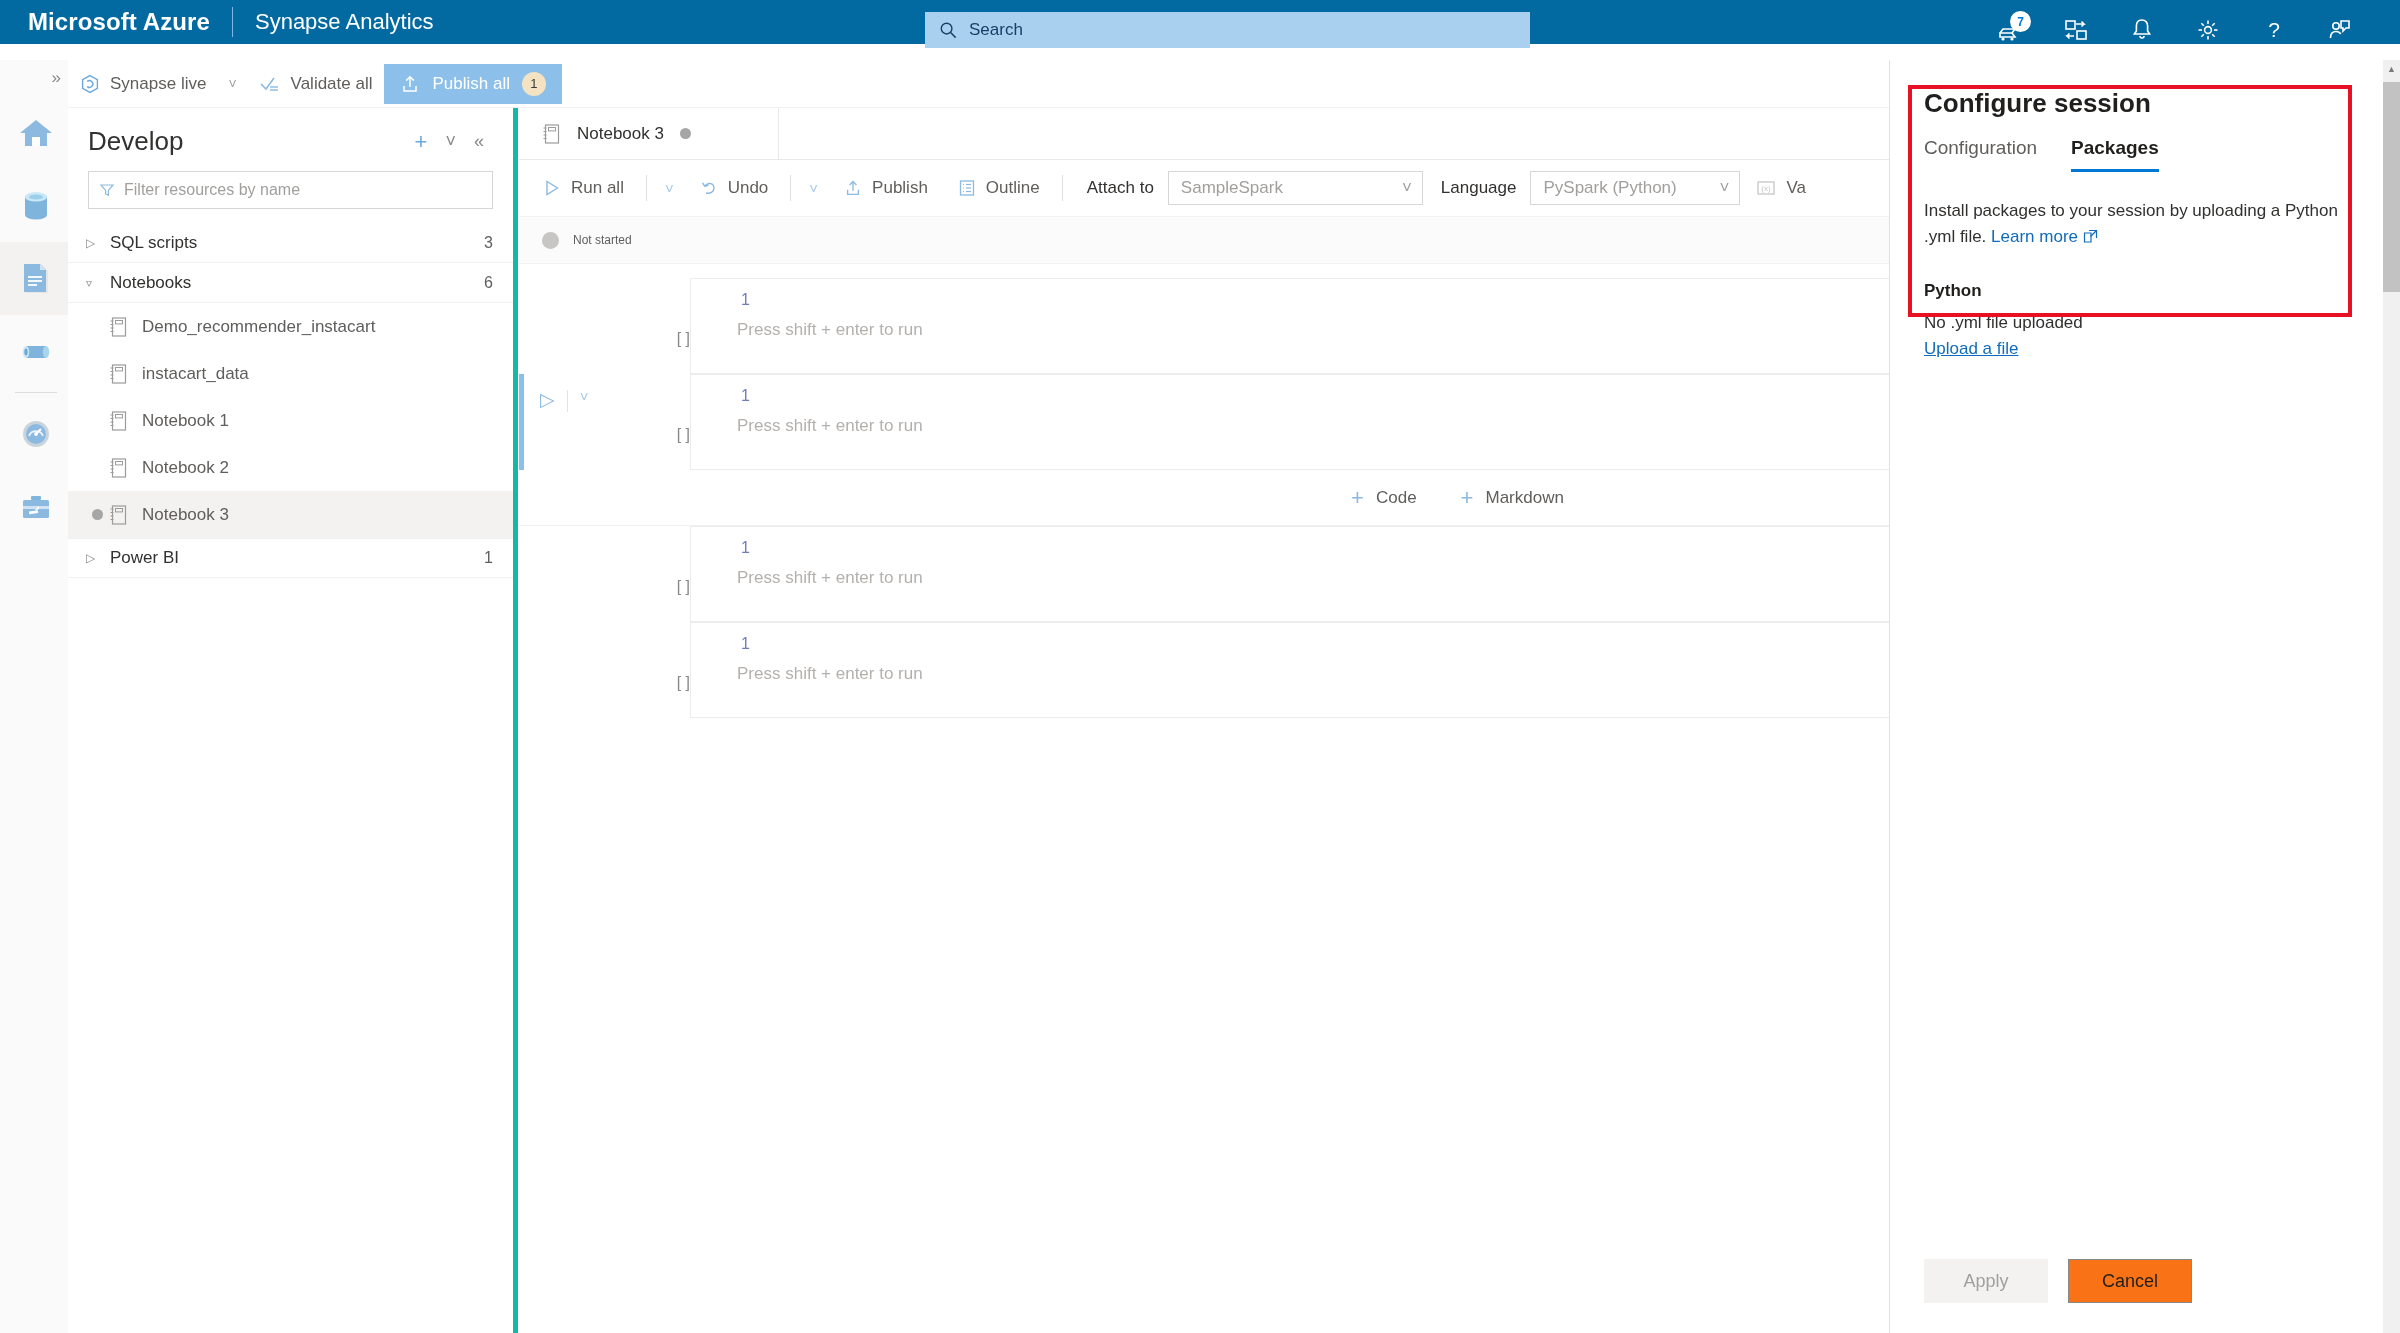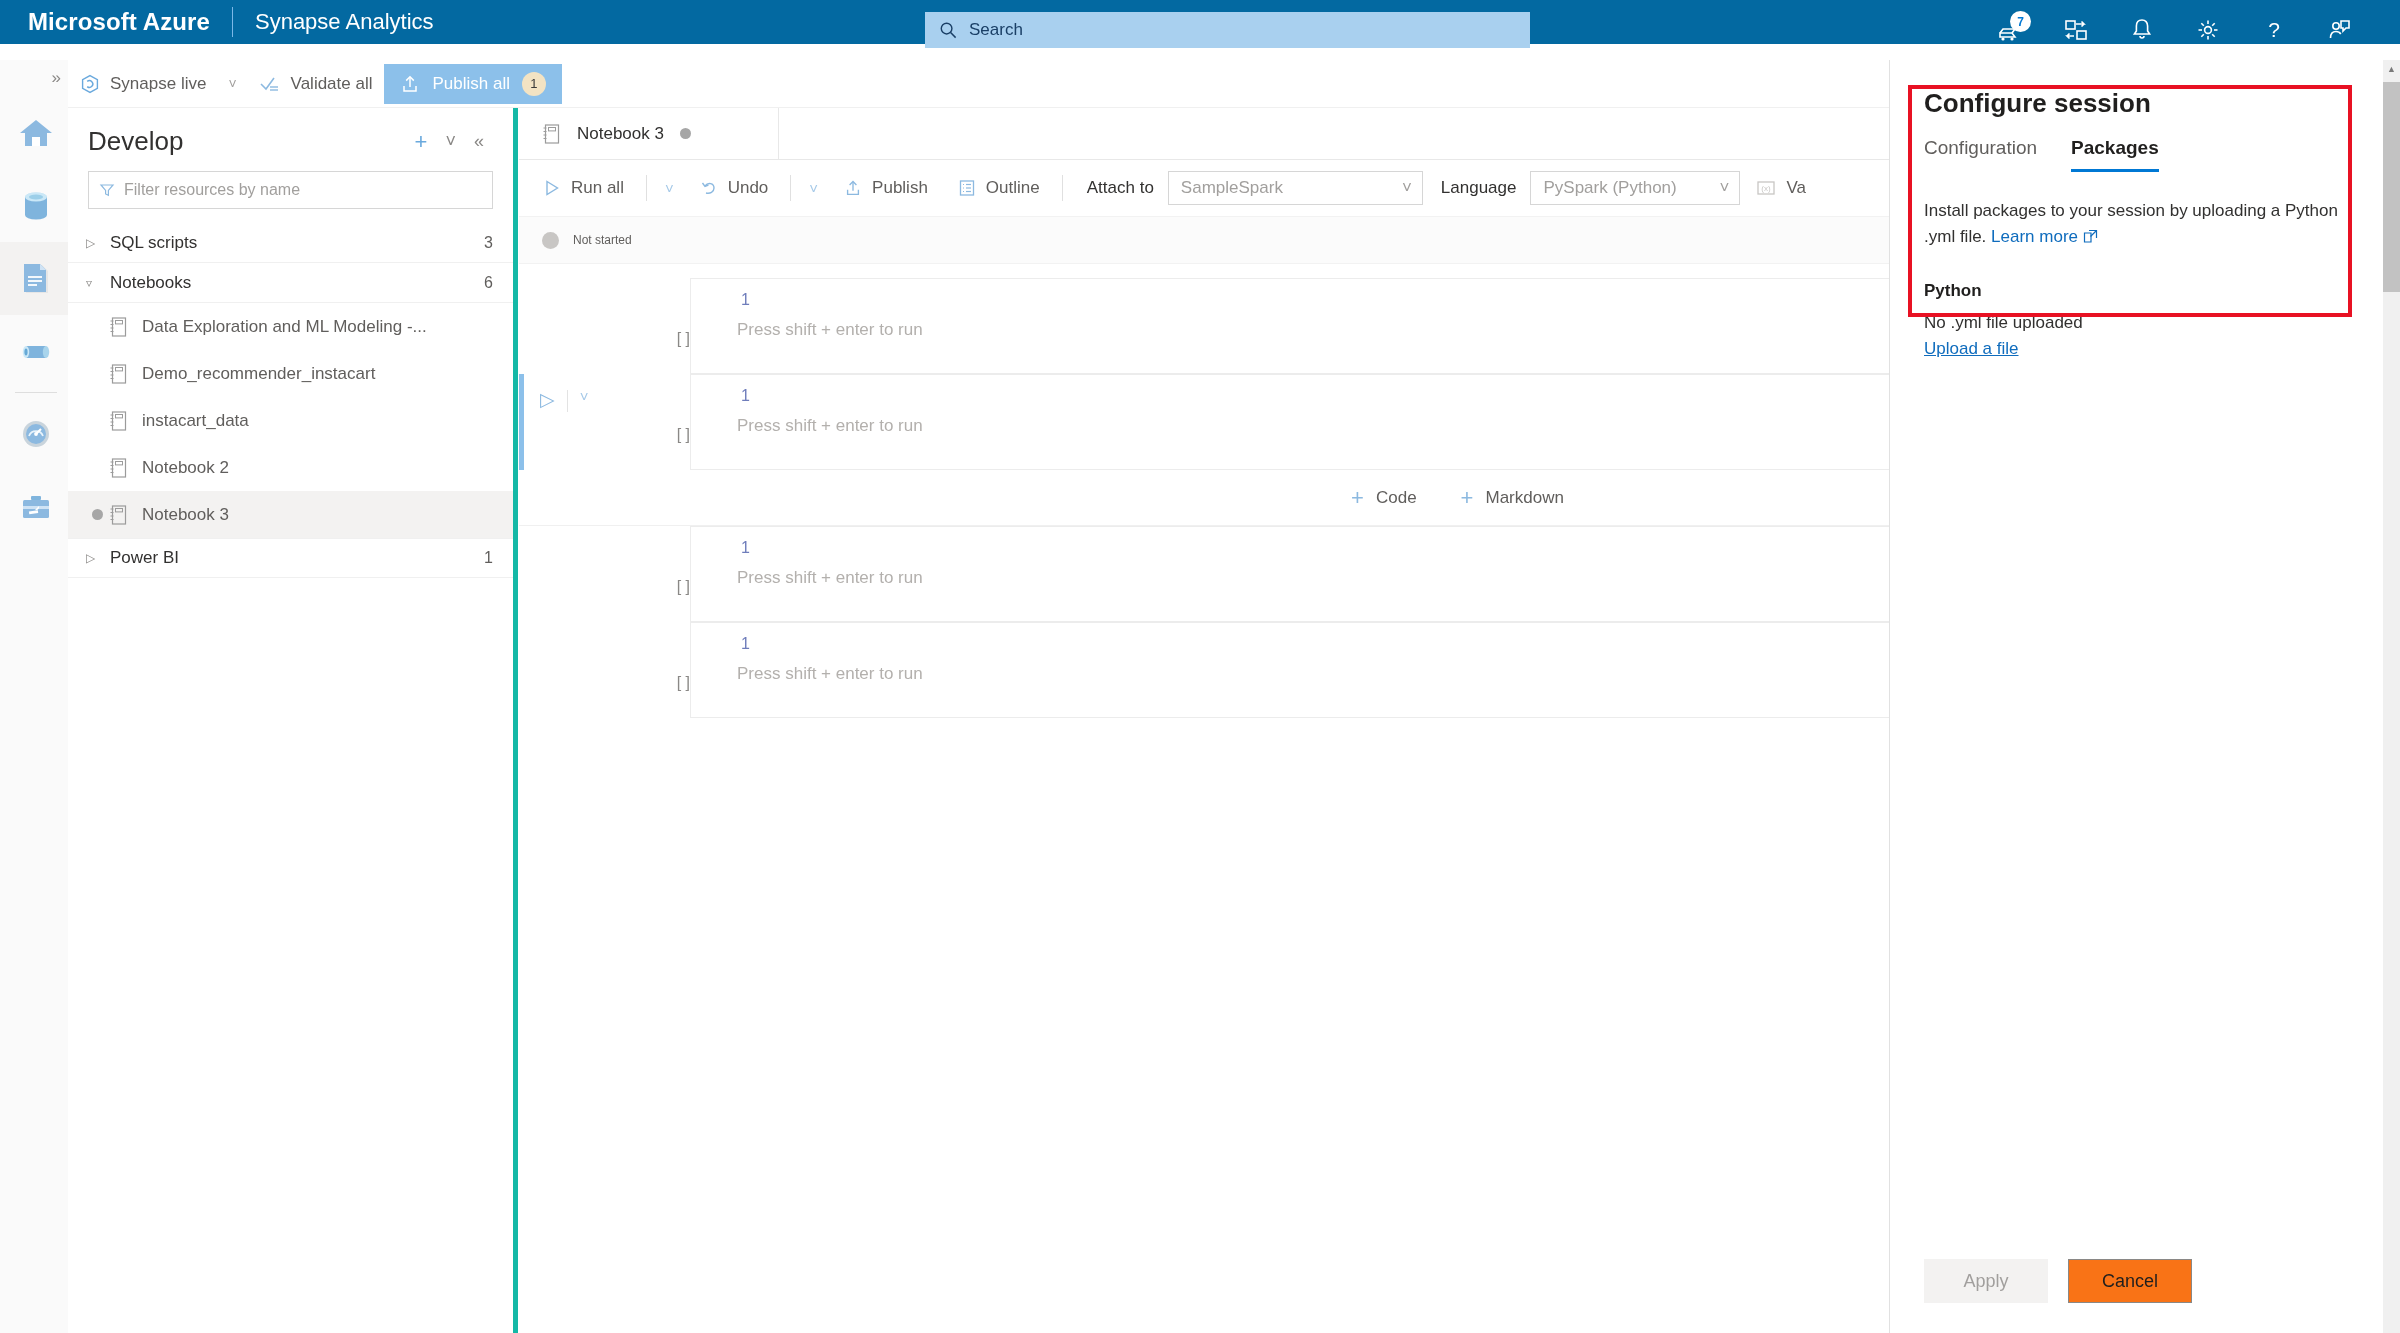--- a/index.html
+++ b/index.html
@@ -384,71 +384,71 @@
           <span class="tree-group-label">SQL scripts</span>
           <span class="tree-count">3</span>
         </div>
 
         <div class="tree-group">
           <span class="tw">▿</span>
           <span class="tree-group-label">Notebooks</span>
           <span class="tree-count">6</span>
         </div>
 
+
         <div class="tree-leaf">
           <span class="leaf-dot-slot"></span>
           <span class="leaf-ico">
             <svg width="20" height="22" viewBox="0 0 20 22">
                 <rect x="4.5" y="2" width="13" height="18" fill="none" stroke="#9b9b9b" stroke-width="1.2"></rect>
                 <rect x="7.5" y="4.5" width="7" height="3.4" fill="none" stroke="#9b9b9b" stroke-width="1"></rect>
                 <g stroke="#9b9b9b" stroke-width="1">
                   <line x1="2.5" y1="5" x2="5.5" y2="5"></line>
                   <line x1="2.5" y1="8.5" x2="5.5" y2="8.5"></line>
                   <line x1="2.5" y1="12" x2="5.5" y2="12"></line>
                   <line x1="2.5" y1="15.5" x2="5.5" y2="15.5"></line>
                 </g>
               </svg>
           </span>
-          <span class="leaf-label">Data Exploration and ML Modeling -...</span>
+          <span class="leaf-label">Demo_recommender_instacart</span>
         </div>
 
         <div class="tree-leaf">
           <span class="leaf-dot-slot"></span>
           <span class="leaf-ico">
             <svg width="20" height="22" viewBox="0 0 20 22">
                 <rect x="4.5" y="2" width="13" height="18" fill="none" stroke="#9b9b9b" stroke-width="1.2"></rect>
                 <rect x="7.5" y="4.5" width="7" height="3.4" fill="none" stroke="#9b9b9b" stroke-width="1"></rect>
                 <g stroke="#9b9b9b" stroke-width="1">
                   <line x1="2.5" y1="5" x2="5.5" y2="5"></line>
                   <line x1="2.5" y1="8.5" x2="5.5" y2="8.5"></line>
                   <line x1="2.5" y1="12" x2="5.5" y2="12"></line>
                   <line x1="2.5" y1="15.5" x2="5.5" y2="15.5"></line>
                 </g>
               </svg>
           </span>
-          <span class="leaf-label">Demo_recommender_instacart</span>
+          <span class="leaf-label">instacart_data</span>
         </div>
 
         <div class="tree-leaf">
           <span class="leaf-dot-slot"></span>
           <span class="leaf-ico">
             <svg width="20" height="22" viewBox="0 0 20 22">
                 <rect x="4.5" y="2" width="13" height="18" fill="none" stroke="#9b9b9b" stroke-width="1.2"></rect>
                 <rect x="7.5" y="4.5" width="7" height="3.4" fill="none" stroke="#9b9b9b" stroke-width="1"></rect>
                 <g stroke="#9b9b9b" stroke-width="1">
                   <line x1="2.5" y1="5" x2="5.5" y2="5"></line>
                   <line x1="2.5" y1="8.5" x2="5.5" y2="8.5"></line>
                   <line x1="2.5" y1="12" x2="5.5" y2="12"></line>
                   <line x1="2.5" y1="15.5" x2="5.5" y2="15.5"></line>
                 </g>
               </svg>
           </span>
-          <span class="leaf-label">instacart_data</span>
-        </div>
-
+          <span class="leaf-label">Notebook 1</span>
+        </div>
 
         <div class="tree-leaf">
           <span class="leaf-dot-slot"></span>
           <span class="leaf-ico">
             <svg width="20" height="22" viewBox="0 0 20 22">
                 <rect x="4.5" y="2" width="13" height="18" fill="none" stroke="#9b9b9b" stroke-width="1.2"></rect>
                 <rect x="7.5" y="4.5" width="7" height="3.4" fill="none" stroke="#9b9b9b" stroke-width="1"></rect>
                 <g stroke="#9b9b9b" stroke-width="1">
                   <line x1="2.5" y1="5" x2="5.5" y2="5"></line>
                   <line x1="2.5" y1="8.5" x2="5.5" y2="8.5"></line>

